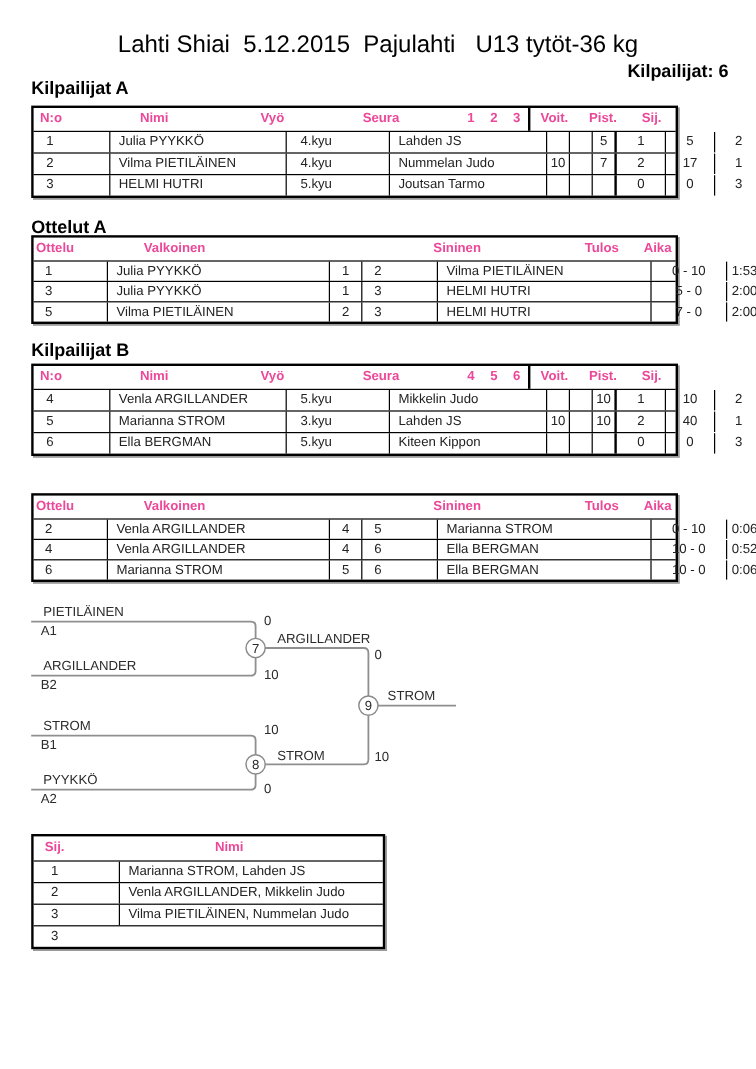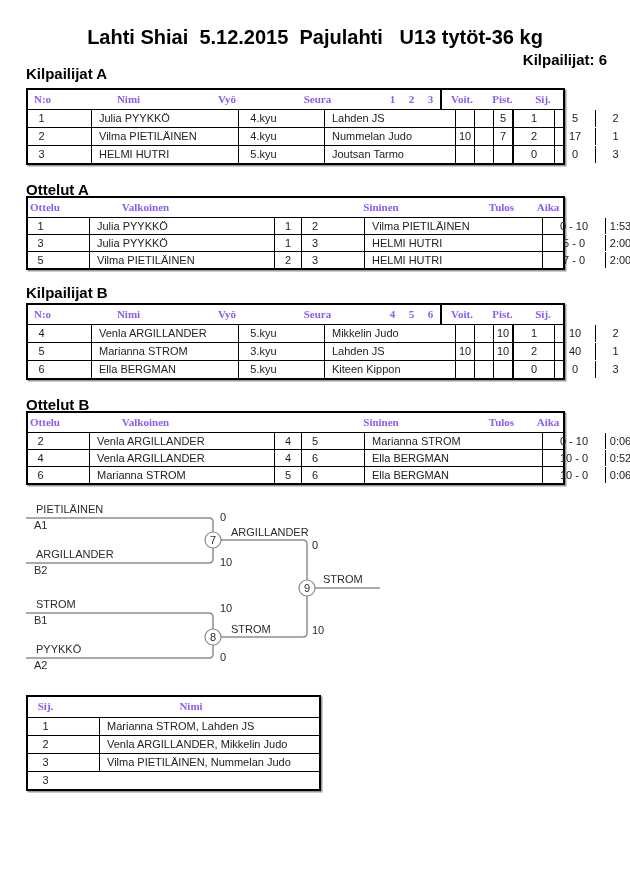--- a/index.html
+++ b/index.html
@@ -3,41 +3,41 @@
 <meta charset="utf-8">
 <style>
   html,body { margin:0; padding:0; background:#e8e8e8; }
   .page {
     position:relative; width:630px; height:891px; margin:0 auto;
     background:#ffffff; font-family:"Liberation Sans", sans-serif;
     color:#222; overflow:hidden;
   }
   .doc-title {
     position:absolute; top:26px; left:0; width:630px; text-align:center;
-    font-size:20px; font-weight:bold; color:#000; white-space:pre;
+    font-size:20px; font-weight:normal; color:#000; white-space:pre;
   }
   .participants {
     position:absolute; top:51px; right:23px;
     font-size:15px; font-weight:bold; color:#000;
   }
   .section-title {
     position:absolute; left:26px; width:539px; 
     font-size:15px; font-weight:bold; color:#000;
   }
   .section-title.narrow { width:295px; }
 
   .tbl {
     position:absolute; left:26px; width:539px; box-sizing:border-box;
     border:2px solid #000; background:#fff;
     box-shadow:1.5px 1.5px 0 #9a9a9a;
   }
   .tbl.narrow { width:295px; }
 
   .hrow, .row { display:flex; box-sizing:border-box; }
-  .hrow { height:19px; line-height:18px; font-weight:bold; color:#8b5cf6;font-family:Liberation Serif, serif; }
+  .hrow { height:19px; line-height:18px; font-weight:bold; color:#ec4899; }
   .row  { height:18px; line-height:17px; border-top:1px solid #000; }
   .orow { height:17px; line-height:16px; }
   .trow { height:18px; line-height:17px; }
   .throw { height:20px; line-height:19px; }
 
   .c { box-sizing:border-box; flex:none; font-size:11px; white-space:nowrap;
        overflow:visible; text-align:center; }
   .hrow .c { text-align:center; }
   .hl  { text-align:left; padding-left:2px; }
   .lft { text-align:left; padding-left:7px;margin-left:36px; }
@@ -205,21 +205,20 @@
       <div class="c kc3 lft bl">Kiteen Kippon</div>
       <div class="c kc4 bl"></div>
       <div class="c kc5 bl"></div>
       <div class="c kc6 bl"></div>
       <div class="c kc7 bl2">0</div>
       <div class="c kc8 bl">0</div>
       <div class="c kc9 bl">3</div>
     </div>
   </div>
 
-  <div class="section-title" style="top:396px">Ottelut B</div>
   <div class="tbl" style="top:411px">
     <div class="hrow">
       <div class="c oc0 hl">Ottelu</div>
       <div class="c oc1">Valkoinen</div>
       <div class="c oc2"></div>
       <div class="c oc3"></div>
       <div class="c oc4">Sininen</div>
       <div class="c oc5">Tulos</div>
       <div class="c oc6">Aika</div>
     </div>

